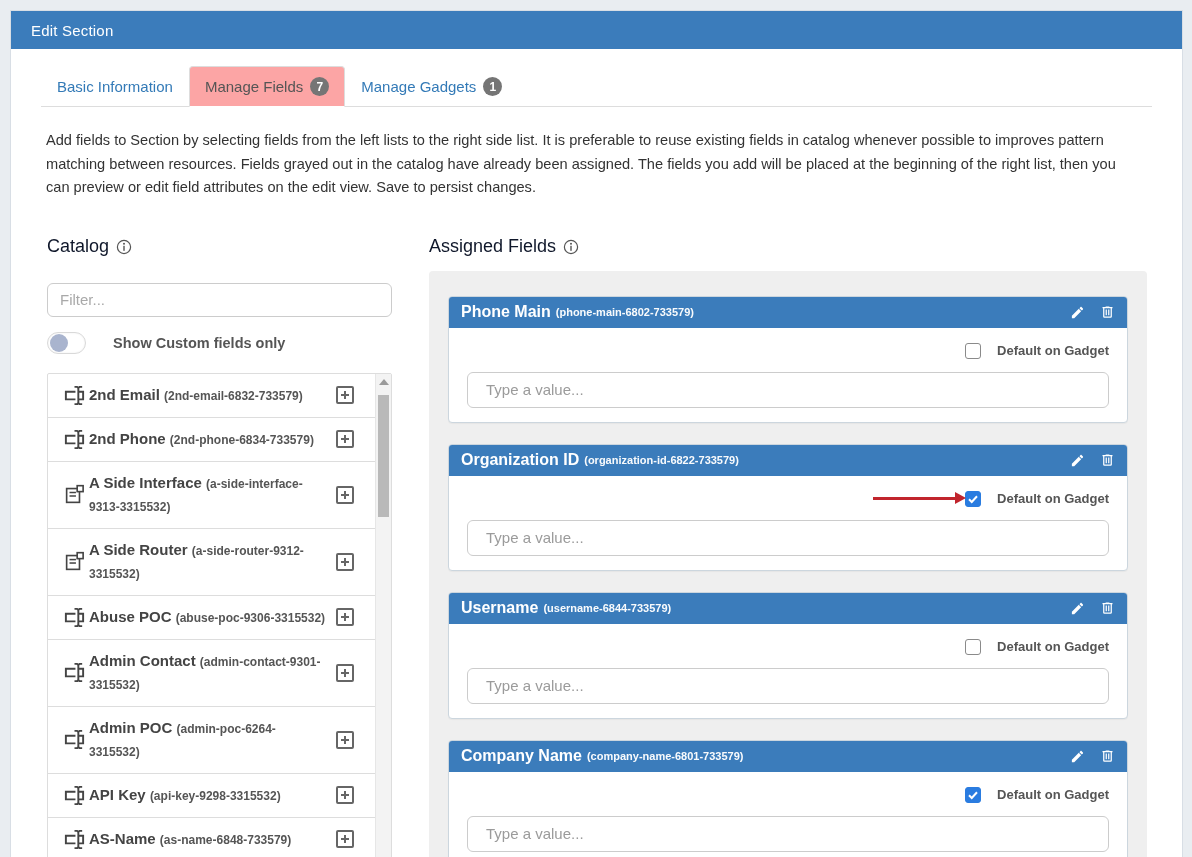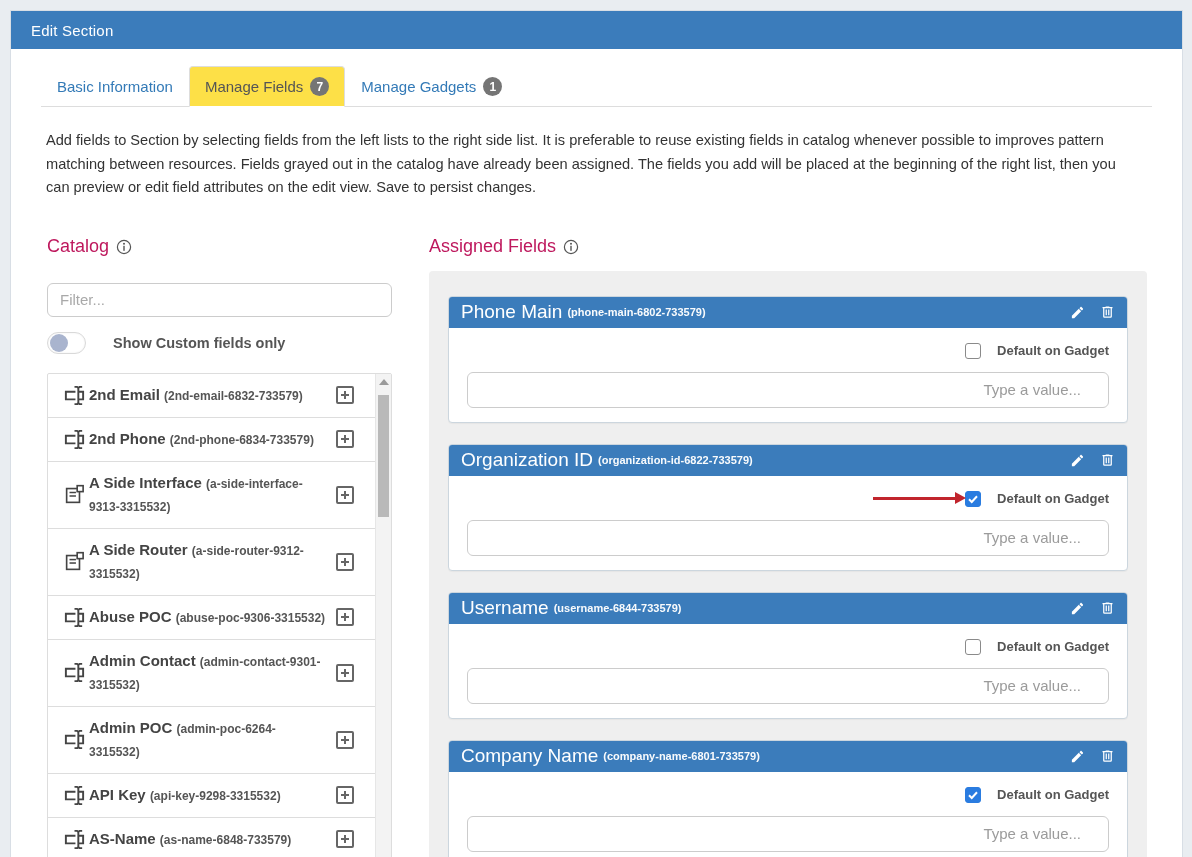--- a/index.html
+++ b/index.html
@@ -9,33 +9,33 @@
   .panel { position:absolute; left:10px; top:10px; width:1173px; height:980px;
            background:#fff; border:1px solid #d8dee5; }
 
   .titlebar { height:38px; background:#3b7cbb; color:#fff; display:flex; align-items:center;
               padding:0 20px; font-size:15px; font-weight:500; letter-spacing:.2px; }
 
   
   .tabs { display:flex; margin:17px 30px 0 30px; border-bottom:1px solid #ddd; }
   .tab { display:flex; align-items:center; gap:7px; padding:10px 15px; font-size:15px;
          color:#337ab7; cursor:pointer; margin-bottom:-1px; border:1px solid transparent; }
-  .tab.active { background:#fde047; border:1px solid #ddd; border-bottom-color:#fff;
+  .tab.active { background:#fca5a5; border:1px solid #ddd; border-bottom-color:#fff;
                 border-radius:4px 4px 0 0; color:#555; }
   .badge { background:#757575; color:#fff; font-size:12px; font-weight:bold; min-width:19px;
            height:19px; border-radius:10px; display:inline-flex; align-items:center;
            justify-content:center; padding:0 5px; }
 
   .desc { padding:22px 42px 0 35px; font-size:14.6px; color:#333; line-height:1.62; }
 
   .columns { display:flex; margin:36px 35px 0 36px; gap:37px; align-items:flex-start; }
   .col-left { width:345px; flex:none; }
   .col-right { flex:1; min-width:0; }
 
-  .section-title { font-size:18px; font-weight:400; color:#be185d; display:flex;
+  .section-title { font-size:18px; font-weight:400; color:#0f172a; display:flex;
                    align-items:center; gap:7px; }
   .info-icon { display:inline-flex; margin-top:1px; }
 
   
   .filter-input { margin-top:26px; width:100%; height:34px; border:1px solid #ccc;
                   border-radius:6px; padding:0 12px; font-size:15px; color:#555; outline:none; }
   .filter-input::placeholder { color:#a9a9a9; }
 
   .toggle-row { margin-top:15px; display:flex; align-items:center; gap:27px; }
   .toggle { width:39px; height:22px; background:#fff; border:1px solid #d9d9d9;
@@ -68,35 +68,35 @@
   .sb-thumb { position:absolute; left:2px; right:2px; top:21px; height:122px; background:#b9b9b9; cursor:pointer; }
 
   
   .assigned-container { margin-top:14px; background:#efefef; border-radius:4px;
                         padding:25px 19px 24px 19px; }
   .card { background:#fff; border:1px solid #ccd6de; border-radius:4px; overflow:hidden;
           margin-bottom:21px; box-shadow:0 1px 1px rgba(0,0,0,.04); }
   .card:last-child { margin-bottom:0; }
   .card-header { height:31px; background:#3b7cbb; color:#fff; display:flex; align-items:center;
                  padding:0 12px; }
-  .card-title { font-size:19px; font-weight:normal; }
+  .card-title { font-size:16px; font-weight:bold; }
   .card-id { font-size:11px; font-weight:bold; margin-left:5px; opacity:.97; }
   .card-actions { margin-left:auto; display:flex; align-items:center; gap:15px; }
   .icon-btn { display:inline-flex; cursor:pointer; }
 
   .card-body { padding:12px 18px 14px 18px; }
   .gadget-row { display:flex; justify-content:flex-end; align-items:center; gap:16px;
                 height:22px; margin-bottom:10px; position:relative; }
   .checkbox { width:16px; height:16px; border:1px solid #8a8a8a; border-radius:3px;
               background:#fff; cursor:pointer; display:flex; align-items:center;
               justify-content:center; flex:none; }
   .checkbox.checked { background:#2a7ce0; border-color:#2a7ce0; }
   .gadget-label { font-size:13px; font-weight:bold; color:#555; }
   .value-input { width:100%; height:36px; border:1px solid #ccc; border-radius:6px;
-                 padding:0 27px; font-size:15px; color:#555; outline:none;text-align:right; }
+                 padding:0 18px; font-size:15px; color:#555; outline:none; }
   .value-input::placeholder { color:#9b9b9b; }
 
   .arrow { position:absolute; right:152px; top:9px; width:84px; height:3px; background:#c1252d; }
   .arrow::after { content:""; position:absolute; right:-9px; top:-5px; width:0; height:0;
                   border-left:11px solid #c1252d; border-top:6.5px solid transparent;
                   border-bottom:6.5px solid transparent; }
 </style>
 </head>
 <body>
 

